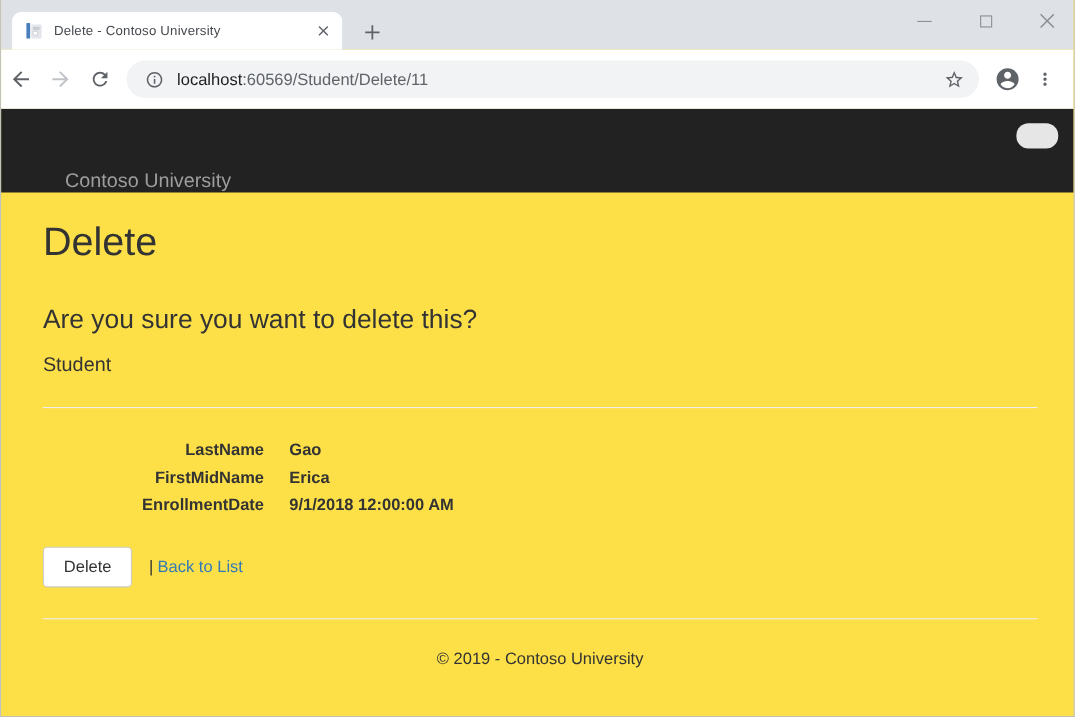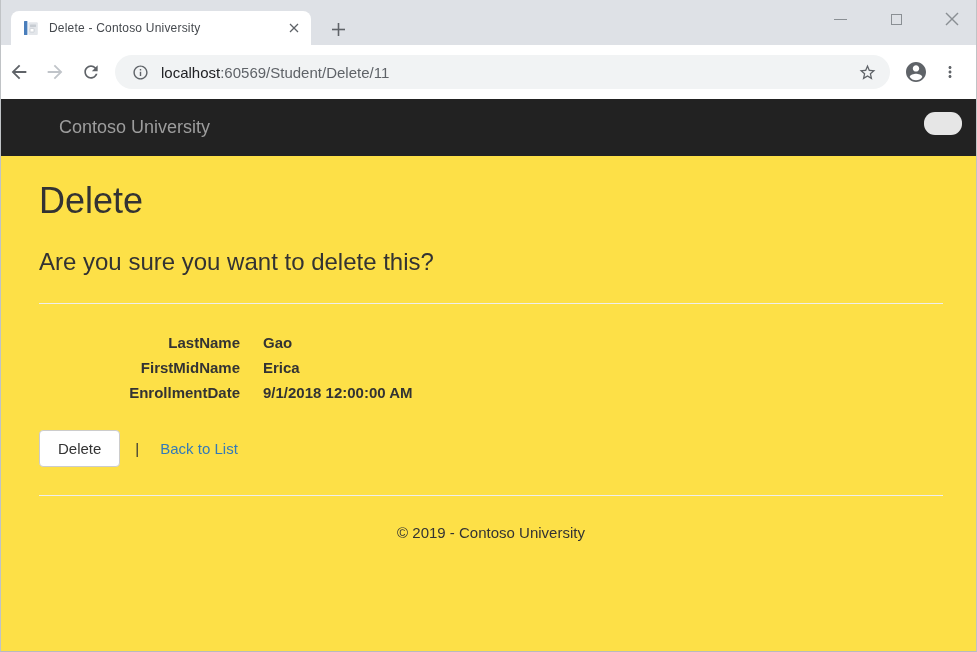--- a/index.html
+++ b/index.html
@@ -51,46 +51,46 @@
   }
   .info-btn { width: 26px; height: 26px; flex: none; }
   .url { font-size: 15px; margin-left: 8px; white-space: nowrap; }
   .url-host { color: #202124; }
   .url-path { color: #5f6368; }
   .star-btn { margin-left: auto; width: 26px; height: 26px; flex: none; }
   .avatar-btn { width: 36px; height: 36px; flex: none; color: #5f6368; }
   .menu-btn { width: 32px; height: 36px; flex: none; }
 
   
-  .site-navbar { height: 57px; background: #222; position: relative; display: flex; align-items: center; }
+  .site-navbar { height: 76px; background: #222; position: relative; display: flex; align-items: flex-end; }
   .brand { color: #9d9d9d; font-size: 18px; margin-left: 58px; text-decoration: none; cursor: pointer; }
   .nav-toggle {
     position: absolute; right: 14px; top: 13px; width: 38px; height: 23px;
     border-radius: 11px; background: #e6e6e6; border: none; cursor: pointer;
   }
 
   
   .content { padding: 0 33px 0 38px; color: #333; }
   .page-title { font-size: 36px; font-weight: 400; line-height: 40px; margin-top: 25px; }
-  .confirm-q { font-size: 24px; font-weight: 400; line-height: 28px; margin-top: 27px; }
+  .confirm-q { font-size: 24px; font-weight: 400; line-height: 28px; margin-top: 37px; }
   .entity { font-size: 18px; font-weight: 400; line-height: 24px; margin-top: 14px; }
   .rule { border: none; border-top: 1px solid #eee; margin-top: 27px; }
   .details {
     margin-top: 26px; display: grid; grid-template-columns: 201px 1fr;
     column-gap: 23px; font-size: 15px; line-height: 25px;
   }
   .details dt { text-align: right; font-weight: 700; }
   .details dd { font-weight: 700; }
   .actions { margin-top: 25px; display: flex; align-items: center; }
   .btn-delete {
     font-family: inherit; font-size: 15px; color: #333; background: #fff;
     border: 1px solid #ccc; border-radius: 4px; padding: 9px 18px; cursor: pointer;
   }
   .sep { margin-left: 15px; font-size: 15px; color: #333; }
-  .back-link { margin-left: 21px; font-size: 15px; color: #337ab7; text-decoration: none; cursor: pointer; }
+  .back-link { margin-left: 4px; font-size: 15px; color: #337ab7; text-decoration: none; cursor: pointer; }
   .rule2 { border: none; border-top: 1px solid #eee; margin-top: 28px; }
   .site-footer { margin-top: 27px; font-size: 15px; line-height: 20px; color: #333; text-align: center; }
 </style>
 </head>
 <body>
 
 <div class="window">
 
   <div class="tabstrip">
     <div class="tab">
@@ -174,20 +174,21 @@
   </div>
 
   <div class="site-navbar">
     <a class="brand">Contoso University</a>
     <button class="nav-toggle"></button>
   </div>
 
   <div class="content">
     <h1 class="page-title">Delete</h1>
     <h3 class="confirm-q">Are you sure you want to delete this?</h3>
+    <h4 class="entity">Student</h4>
     <hr class="rule">
 
     <dl class="details">
       <dt>LastName</dt>
       <dd>Gao</dd>
       <dt>FirstMidName</dt>
       <dd>Erica</dd>
       <dt>EnrollmentDate</dt>
       <dd>9/1/2018 12:00:00 AM</dd>
     </dl>

